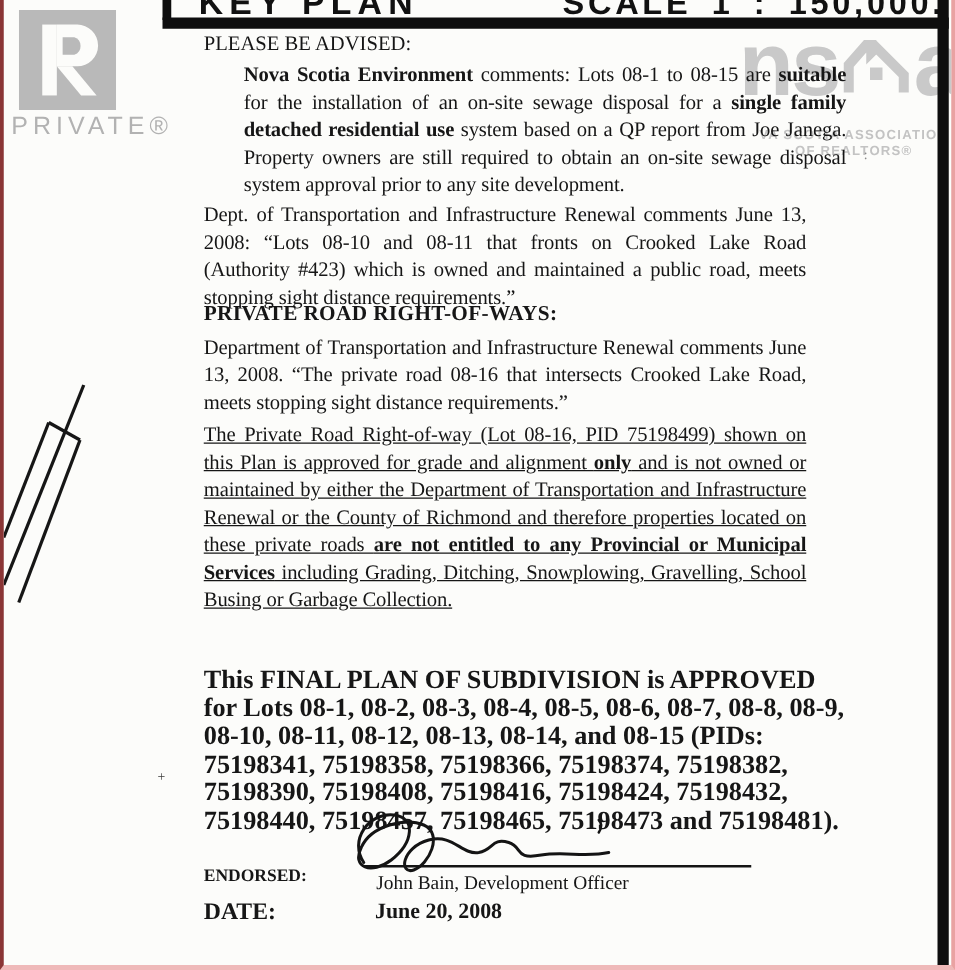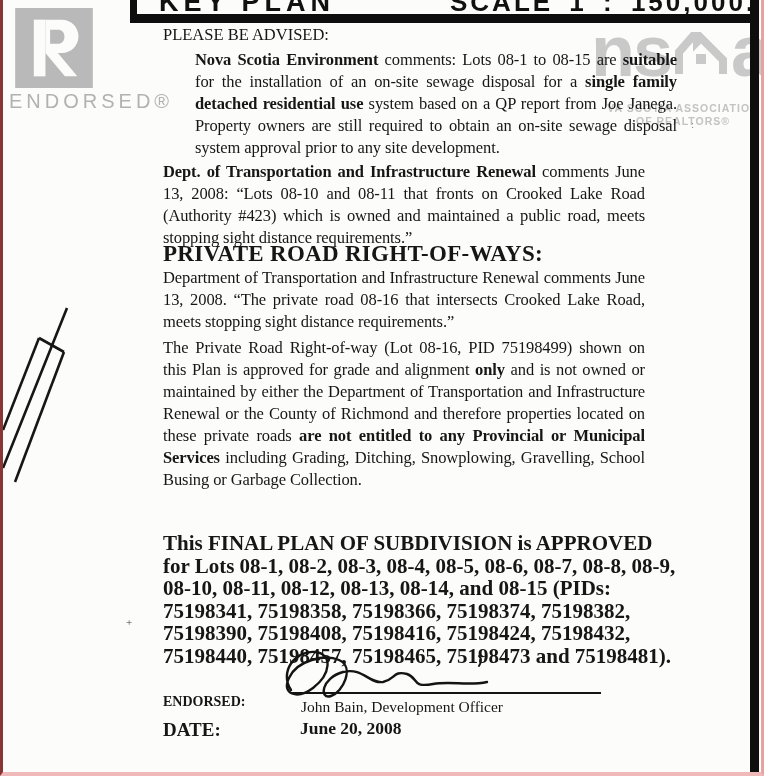--- a/index.html
+++ b/index.html
@@ -54,23 +54,23 @@
     font-size:10.5px; font-weight:bold; letter-spacing:1px;
     color:#c3c3c3; text-align:center; line-height:13px;
     white-space:nowrap;
   }
   
   .body-col { position:absolute; left:160px; width:482px; z-index:3; }
   .h-adv  { top:25px;  font-size:16.5px; font-weight:normal; }
   .para   { text-align:justify; font-size:16.5px; line-height:22px; letter-spacing:-0.1px; }
   .p1 { top:49px;margin-left:32px; }
   .p2 { top:161px; }
-  .h-prw { top:241px; font-size:23px; font-weight:bold; letter-spacing:0.3px; }
+  .h-prw { top:241px; font-size:17px; font-weight:bold; letter-spacing:0.3px; }
   .p3 { top:267px; }
-  .p4 { top:337px; }
+  .p4 { top:337px;text-decoration:underline; }
   .h-muni {
     position:absolute; left:150px; top:493px; width:492px; z-index:3;
     text-align:center; font-size:21px; font-weight:bold;
   }
   .approval {
     position:absolute; left:160px; top:532px; width:500px; z-index:3;
     font-size:21px; font-weight:bold; line-height:22.5px; white-space:nowrap;
   }
   .endorsed-label { position:absolute; left:160px; top:694px; font-size:14px; font-weight:bold; z-index:3; }
   .sig-line  { position:absolute; left:288px; top:692px; width:310px; border-top:2px solid #141414; z-index:4; }
@@ -95,21 +95,21 @@
 
   <div class="realtor">
     <svg width="78" height="80" viewBox="0 0 100 103">
       <rect x="0" y="0" width="100" height="103" fill="#b9b9b9"></rect>
       <rect x="24" y="15" width="15" height="73" fill="#fcfcfa"></rect>
       <path d="M39,15 L60,15 A21.5,21.5 0 0 1 60,58 L39,58 Z" fill="#fcfcfa"></path>
       <path d="M45,28 L57,28 A9.5,9.5 0 0 1 57,46 L45,46 Z" fill="#b9b9b9"></path>
       <polygon points="39,58 55,58 80,88 64,88" fill="#fcfcfa"></polygon>
     </svg>
   </div>
-  <div class="realtor-word">ENDORSED®</div>
+  <div class="realtor-word">PRIVATE®</div>
 
   <div class="nsar">
     <span>ns</span>
     <span>
       <svg width="56" height="54" viewBox="0 0 56 54">
         <path d="M6,52 L6,30 L20,14 L24,14 L24,20 L28,16 L50,38 L50,52" fill="none" stroke="#c9c9c9" stroke-width="8" stroke-linejoin="miter"></path>
         <rect x="23" y="32" width="10" height="10" fill="#c9c9c9"></rect>
       </svg>
     </span>
     <span>ar</span>
@@ -123,21 +123,21 @@
     <line x1="64" y1="8" x2="0" y2="168" stroke="#161616" stroke-width="2.6"></line>
     <line x1="36" y1="38" x2="0" y2="130" stroke="#161616" stroke-width="2.6"></line>
     <line x1="61" y1="52" x2="12" y2="182" stroke="#161616" stroke-width="2.6"></line>
     <line x1="36" y1="38" x2="61" y2="52" stroke="#161616" stroke-width="2.6"></line>
   </svg>
 
   <div class="body-col h-adv" style="position:absolute;">PLEASE BE ADVISED:</div>
 
   <div class="body-col para p1" style="position:absolute;"><span style="font-weight: bold;">Nova Scotia Environment</span><span> comments: Lots 08-1 to 08-15 are </span><span style="font-weight: bold;">suitable</span><span> for the installation of an on-site sewage disposal for a </span><span style="font-weight: bold;">single family detached residential use</span><span> system based on a QP report from Joe Janega. Property owners are still required to obtain an on-site sewage disposal system approval prior to any site development.</span></div>
 
-  <div class="body-col para p2" style="position:absolute;"><span style="font-weight: bold;">Dept. of Transportation and Infrastructure Renewal</span><span> comments June 13, 2008: “Lots 08-10 and 08-11 that fronts on Crooked Lake Road (Authority #423) which is owned and maintained a public road, meets stopping sight distance requirements.”</span></div>
+  <div class="body-col para p2" style="position:absolute;"><span style="font-weight: normal;">Dept. of Transportation and Infrastructure Renewal</span><span> comments June 13, 2008: “Lots 08-10 and 08-11 that fronts on Crooked Lake Road (Authority #423) which is owned and maintained a public road, meets stopping sight distance requirements.”</span></div>
 
   <div class="body-col h-prw" style="position:absolute;">PRIVATE ROAD RIGHT-OF-WAYS:</div>
 
   <div class="body-col para p3" style="position:absolute;"><span>Department of Transportation and Infrastructure Renewal comments June 13, 2008. “The private road 08-16 that intersects Crooked Lake Road, meets stopping sight distance requirements.”</span></div>
 
   <div class="body-col para p4" style="position:absolute;"><span>The Private Road Right-of-way (Lot 08-16, PID 75198499) shown on this Plan is approved for grade and alignment </span><span style="font-weight: bold;">only</span><span> and is not owned or maintained by either the Department of Transportation and Infrastructure Renewal or the County of Richmond and therefore properties located on these private roads </span><span style="font-weight: bold;">are not entitled to any Provincial or Municipal Services</span><span> including Grading, Ditching, Snowplowing, Gravelling, School Busing or Garbage Collection.</span></div>
 
 
   <div class="approval">
       <div>This FINAL PLAN OF SUBDIVISION is APPROVED</div>

